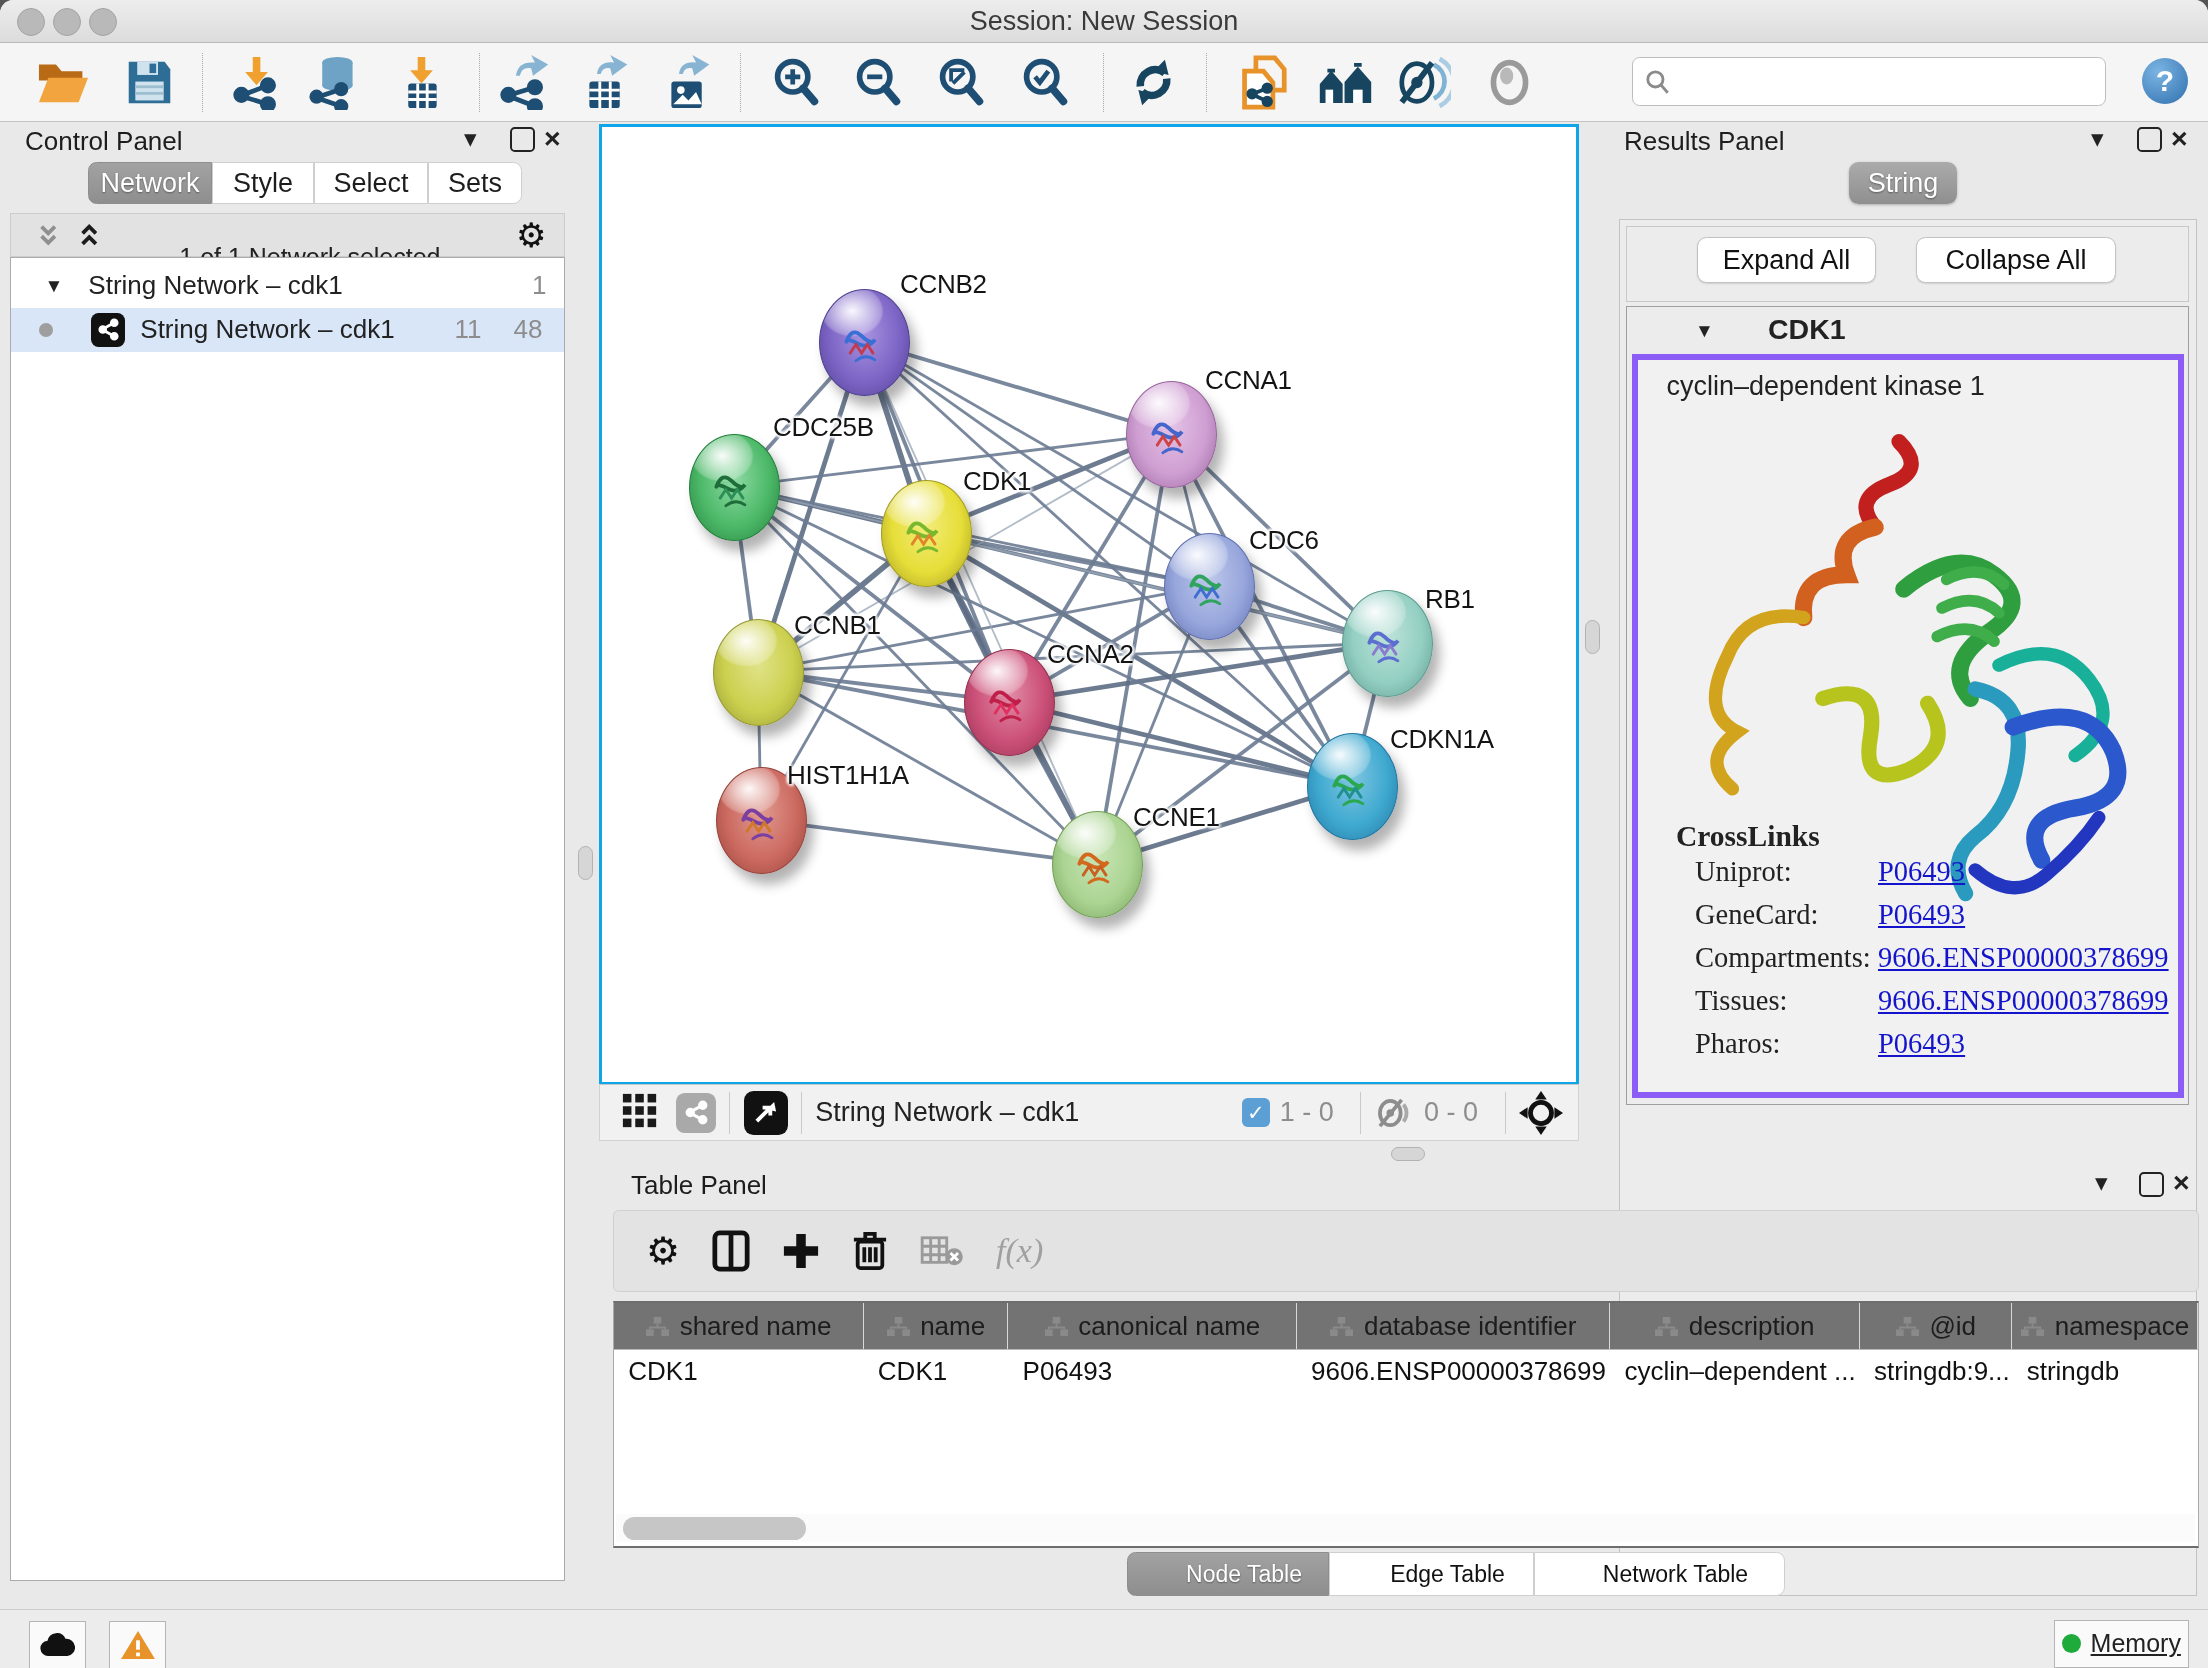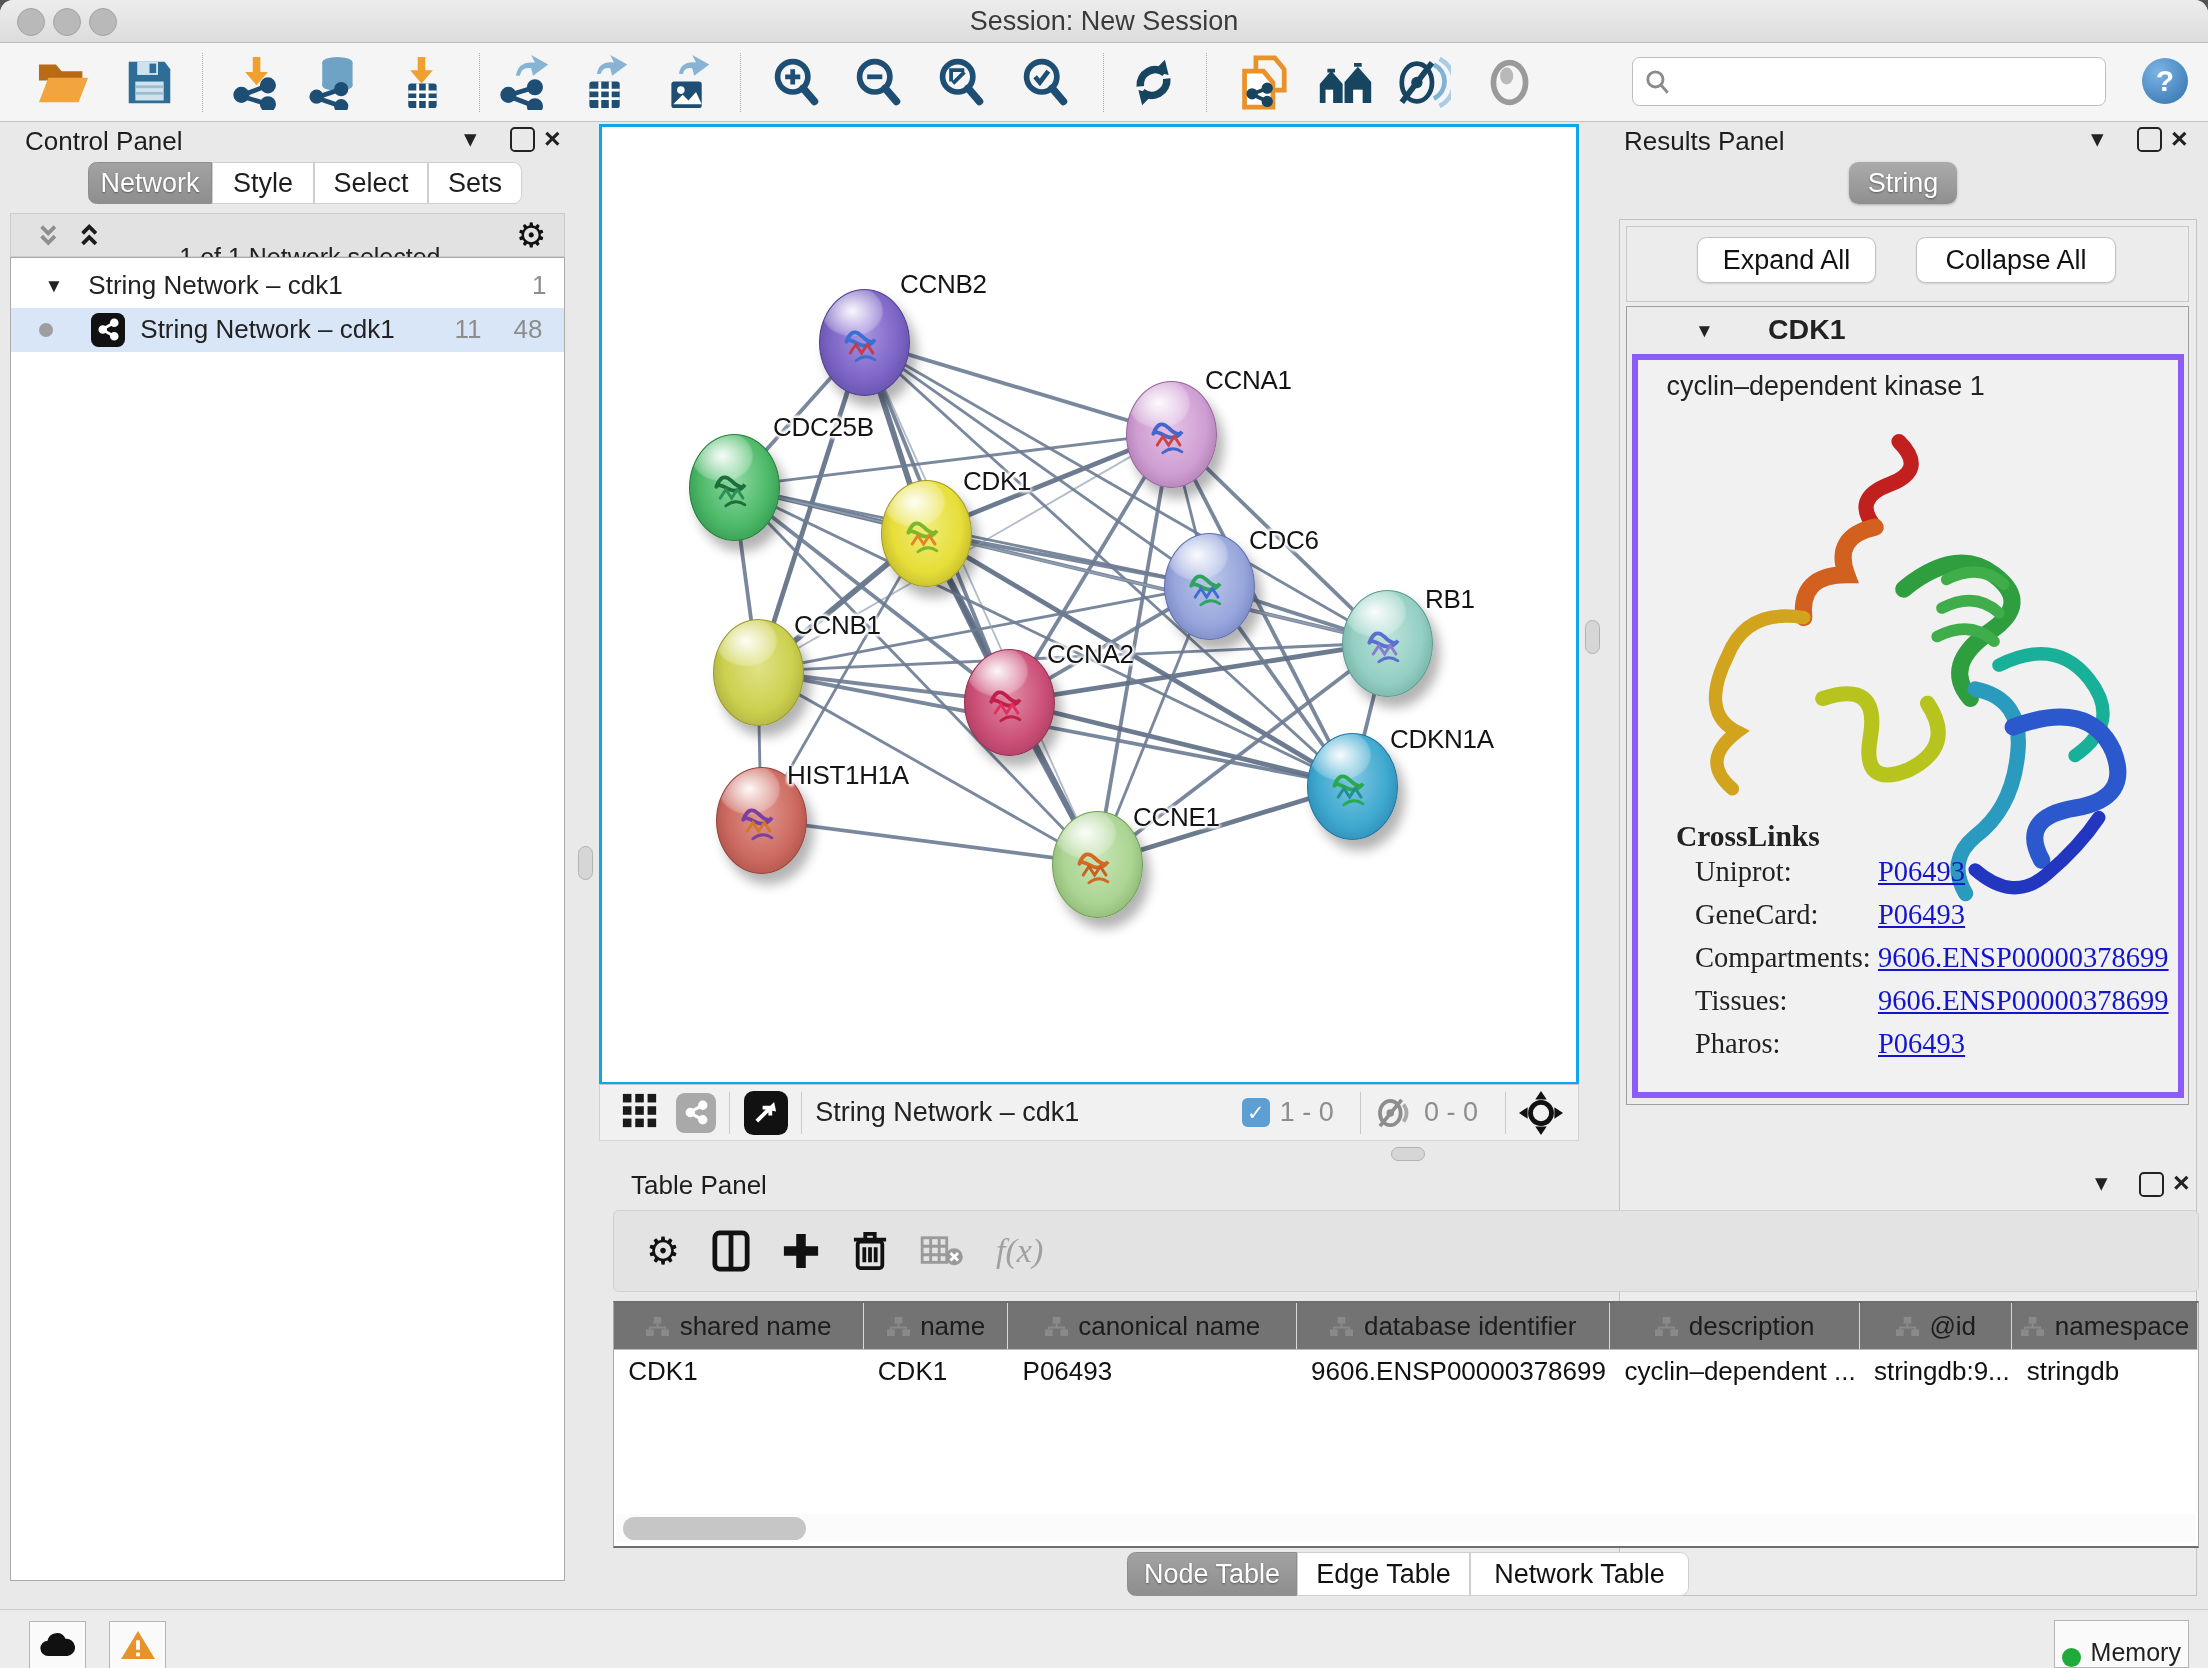--- a/index.html
+++ b/index.html
@@ -66,29 +66,29 @@
   #tp-table{left:613px;top:1301px;width:1586px;height:247px;background:#fff;border-top:2.9px solid #6e6e6e;
             border-bottom:2.9px solid #6e6e6e;border-left:1px solid #aaa;border-right:1px solid #aaa;box-sizing:border-box;}
   #tp-header{display:flex;height:46px;background:#737373;border-bottom:1.9px solid #b9b9b9;text-align:center;}
   .th{display:flex;align-items:center;justify-content:center;gap:9.5px;font-size:26px;color:#1c1c1c;
       border-right:1px solid #d8d8d8;box-sizing:border-box;overflow:hidden;white-space:nowrap;}
   #tp-row{display:flex;height:42px;background:#fff;}
   .td{font-size:26px;color:#111;padding-left:14.3px;box-sizing:border-box;display:flex;align-items:center;
       overflow:hidden;white-space:nowrap;}
   #tp-scroll{position:absolute;left:1.9px;bottom:3.8px;width:1579px;height:28.5px;background:#fbfbfb;}
   #tp-thumb{position:absolute;left:7.6px;top:2.9px;width:183px;height:23px;border-radius:11.4px;background:#c6c6c6;}
-  .bt-tab{height:42px;line-height:42px;text-align:center;font-size:27px;background:#fff;border:1px solid #cfcfcf;color:#111;}
+  .bt-tab{height:42px;line-height:42px;text-align:center;font-size:23px;background:#fff;border:1px solid #cfcfcf;color:#111;padding-left:32px;}
   .bt-tab.active{background:linear-gradient(#a2a2a2,#8e8e8e);color:#fff;border-color:#8e8e8e;
       text-shadow:0 1px 1.9px rgba(0,0,0,.4);}
   
   #statusbar{left:0;top:1609px;width:2208px;height:59px;background:#ececec;border-top:1px solid #cdcdcd;}
   .sb-btn{position:absolute;top:11.4px;width:55px;height:46px;background:#fafafa;border:1.9px solid #b5b5b5;
           display:flex;align-items:center;justify-content:center;}
   #memory-btn{position:absolute;left:2054px;top:9.5px;width:133px;height:46px;background:#fafafa;
-          border:1.9px solid #b5b5b5;display:flex;align-items:flex-end;justify-content:center;gap:9.5px;font-size:25px;}
+          border:1.9px solid #b5b5b5;display:flex;align-items:center;justify-content:center;gap:9.5px;font-size:25px;text-decoration:underline;}
   .handle{background:#d6d6d6;border:1px solid #b2b2b2;border-radius:7.6px;}
 </style>
 </head>
 <body>
 
 <div id="app">
 
   <div id="titlebar" class="abs">
     <div class="tl abs" style="left:17px;"></div>
     <div class="tl abs" style="left:53px;"></div>

